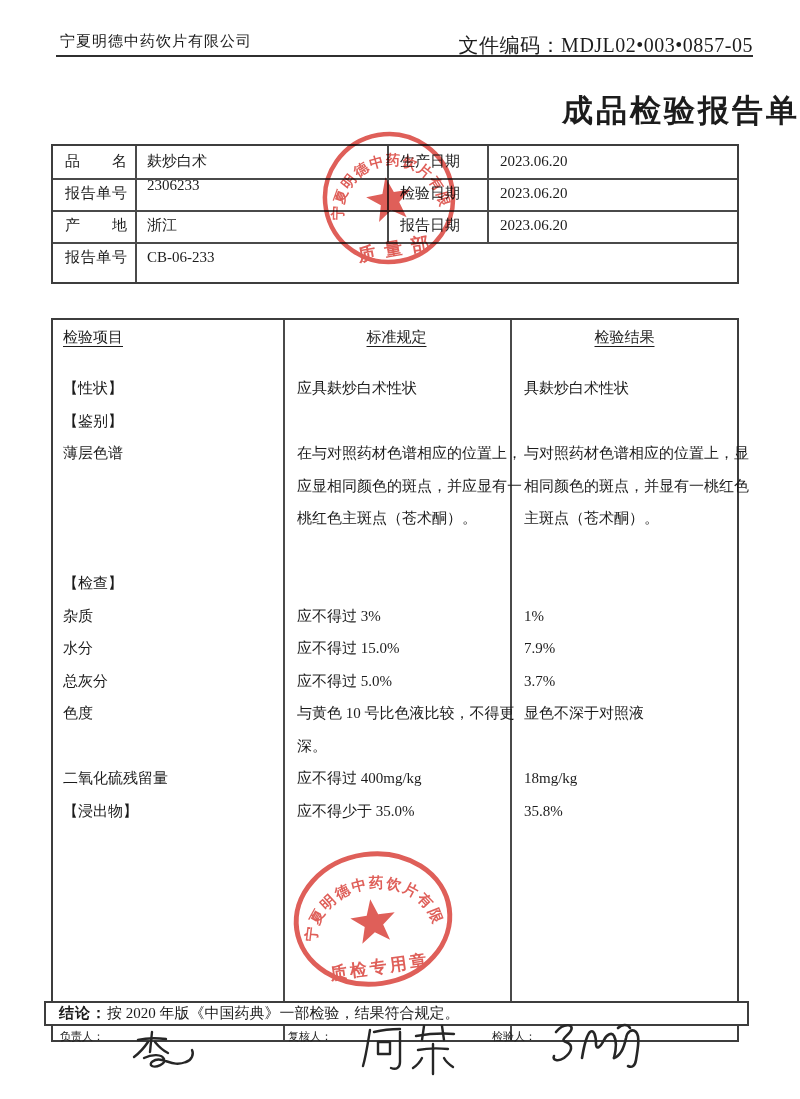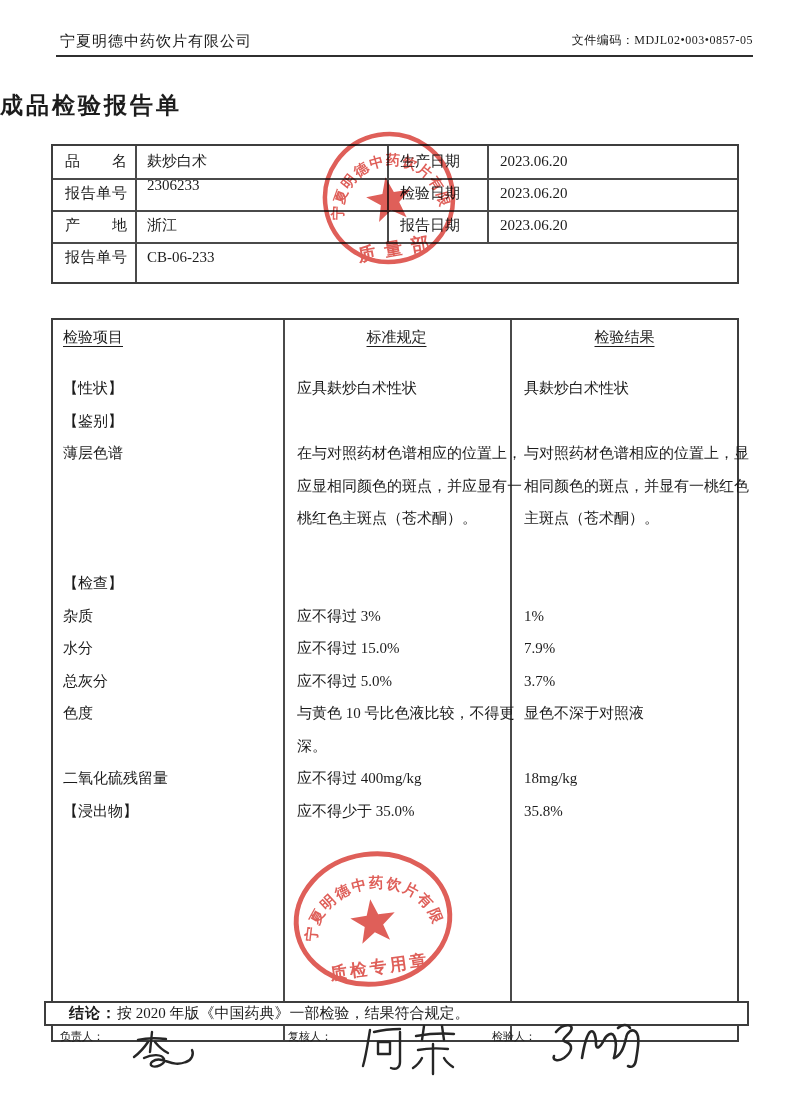--- a/index.html
+++ b/index.html
@@ -2,42 +2,42 @@
 <html><head>
 <meta charset="utf-8">
 <style>
   html,body{margin:0;padding:0;background:#fff;}
   .page{
     position:relative;width:800px;height:1099px;background:#ffffff;overflow:hidden;
     font-family:"Liberation Serif","DejaVu Serif",serif;color:#1c1c1c;
   }
   
   .hdr-company{position:absolute;left:60px;top:32px;font-size:15px;letter-spacing:1px;}
-  .hdr-code{position:absolute;right:47px;top:32px;font-size:12px;letter-spacing:0.5px;}
+  .hdr-code{position:absolute;right:47px;top:32px;font-size:20px;letter-spacing:0.5px;}
   .hdr-rule{position:absolute;left:56px;top:55px;width:697px;height:0;border-top:2px solid #2f2f2f;}
   
-  .title{position:absolute;left:0;top:90px;width:100%;text-align:left;
-         font-size:23px;font-weight:bold;letter-spacing:3px;}
+  .title{position:absolute;left:0;top:90px;width:100%;text-align:right;
+         font-size:31px;font-weight:bold;letter-spacing:3px;}
   
   .info-table{position:absolute;left:51px;top:144px;width:688px;height:140px;border:2px solid #3d3d3d;box-sizing:border-box;}
   .info-table .h{position:absolute;left:0;width:100%;height:0;border-top:2px solid #4a4a4a;}
   .info-table .v{position:absolute;top:0;width:0;border-left:2px solid #4a4a4a;}
   .cell{position:absolute;height:32px;line-height:31px;font-size:15px;white-space:nowrap;}
   .spread{display:inline-block;width:62px;text-align:justify;text-align-last:justify;}
   
   .main-table{position:absolute;left:51px;top:278px;width:688px;height:724px;border:2px solid #3d3d3d;box-sizing:border-box;margin-top:40px;}
   .main-table .v1{position:absolute;left:230px;top:0;height:100%;width:0;border-left:2px solid #4a4a4a;}
   .main-table .v2{position:absolute;left:457px;top:0;height:100%;width:0;border-left:2px solid #4a4a4a;}
   .mt-head{position:absolute;top:8px;font-size:15px;}
   .mt-head span{text-decoration:underline;text-underline-offset:4px;}
   .col-lines{position:absolute;top:52px;font-size:15px;}
   .bodyline{height:32.5px;line-height:32.5px;white-space:nowrap;}
   
   .conclusion{position:absolute;left:44px;top:1001px;width:705px;height:25px;border:2px solid #3d3d3d;
-              box-sizing:border-box;font-size:15px;line-height:21px;padding-left:23px;background:#fff;}
+              box-sizing:border-box;font-size:15px;line-height:21px;padding-left:13px;background:#fff;}
   .conclusion b{letter-spacing:1px;}
   
   .foot-label{position:absolute;top:1029px;font-size:11px;}
   .sig{position:absolute;}
   
   .stamp{position:absolute;mix-blend-mode:multiply;opacity:0.82;}
   .stamp svg{display:block;}
   .stamp text{font-family:"Liberation Serif","DejaVu Serif",serif;font-weight:bold;}
 </style>
 </head>

